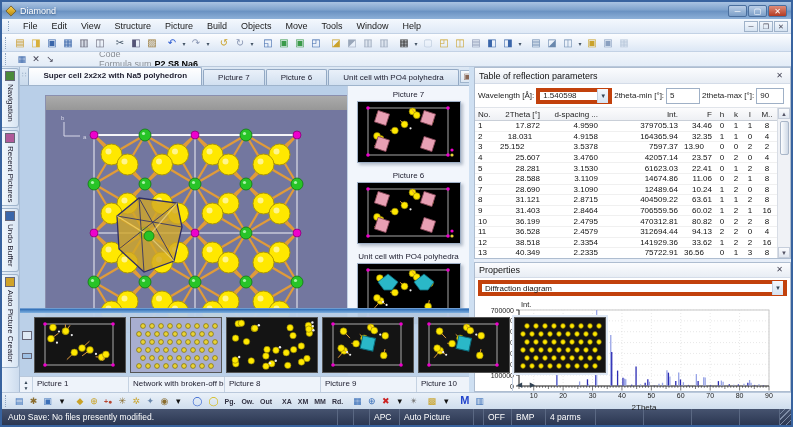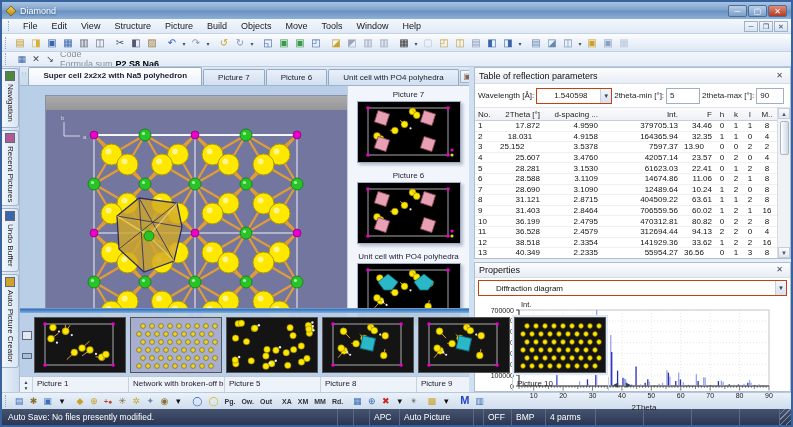--- a/index.html
+++ b/index.html
@@ -40,21 +40,21 @@
   .tb-sep { width:1px; height:12px; background:#b9c8db; margin:0 2px; }
   .tb-grip { width:4px; height:12px; border-left:1px dotted #8fa6c2; margin-right:3px; }
 
   
   .structbar { height:15px; flex:0 0 15px; display:flex; align-items:center; gap:3px;
     padding-left:3px; background:linear-gradient(180deg,#f2f6fb,#e3ecf7);
     border-bottom:1px solid #b9c8db; white-space:nowrap; overflow:hidden; }
   .sb-icon { width:14px; height:12px; font-size:9px; display:inline-flex; align-items:center;
     justify-content:center; color:#345; }
   .sb-field { display:flex; align-items:baseline; gap:3px; margin-right:6px; }
-  .sb-label { color:#8a8f96; }
+  .sb-label { color:#8a8f96;margin-left:39px; }
   .sb-value { color:#000; font-weight:bold; }
 
   
   .workspace { flex:1; display:flex; min-height:0; }
 
   .sidetabs { flex:0 0 18px; background:linear-gradient(90deg,#e9f1fa,#cddcee);
     border-right:1px solid #aabdd4; display:flex; flex-direction:column; padding-top:1px; }
   .side-tab { display:flex; flex-direction:column; align-items:center; padding:2px 0;
     border:1px solid #9fb4cc; border-left:none; border-radius:0 3px 3px 0; margin-bottom:2px;
     background:linear-gradient(90deg,#f3f8fd,#d8e5f3); }
@@ -114,22 +114,22 @@
   .panel { background:#fff; border:1px solid #aebdd0; display:flex; flex-direction:column; min-height:0; }
   .panel.refl { flex:0 0 192px; margin-bottom:3px; }
   .panel.props { flex:1; }
   .p-head { height:16px; flex:0 0 16px; display:flex; align-items:center; padding:0 4px;
     background:linear-gradient(180deg,#fbfcfe,#e8edf4); border-bottom:1px solid #d4dce8; }
   .p-title { flex:1; font-size:9px; color:#111; }
   .p-close { width:13px; height:12px; text-align:center; line-height:11px; font-size:8px; color:#445; }
 
   .refl-controls { height:24px; flex:0 0 24px; display:flex; align-items:center; gap:2px;
     padding:0 3px; font-size:8px; color:#222; border-bottom:1px solid #e0e4ea; white-space:nowrap; }
-  .combo { height:16px; border:1px solid #c2410c; background:#fff; display:flex; align-items:center;
-    font-size:8px; padding-left:17px; }
+  .combo { height:16px; border:4px solid #c2410c; background:#fff; display:flex; align-items:center;
+    font-size:8px; padding-left:3px; }
   .combo .arrow { margin-left:auto; width:11px; height:14px; font-size:6px; text-align:center;
     line-height:14px; color:#345; background:linear-gradient(180deg,#f4f8fd,#d5e2f1);
     border-left:1px solid #c2d1e3; }
   .tinput { height:16px; border:1px solid #9fb0c6; background:#fff; font-size:8px;
     padding-left:3px; display:flex; align-items:center; }
 
   .refl-table { flex:1; display:flex; min-height:0; }
   .rt-main { flex:1; overflow:hidden; }
   .rt-row { display:flex; height:10.6px; align-items:center; border-bottom:1px solid #f0f0f0; }
   .rt-row.head { height:13px; background:linear-gradient(180deg,#fcfcfd,#eef0f4);
@@ -884,21 +884,20 @@
                   <circle cx="80" cy="48" r="2.4" fill="#ffe800" stroke="#7a6a00" stroke-width="0.7"></circle>
                 </svg></div>
             </div>
           <div class="fs-labels" id="fs-labels">
             <div class="fs-spinner">
                 <span>▲</span>
                 <span>▼</span>
               </div>
           <div class="fs-label">Picture 1</div>
               <div class="fs-label">Network with broken-off bonds</div>
-              <div class="fs-label">Picture 5</div>
               <div class="fs-label">Picture 8</div>
               <div class="fs-label">Picture 9</div>
               <div class="fs-label">Picture 10</div>
               <div class="fs-nav">
                 <span>◀</span>
                 <span>▶</span>
               </div>
             </div>
         </div>
       </div>
@@ -1066,21 +1065,21 @@
                 <div class="rt-cell" style="width: 34px; text-align: right;">33.62</div>
                 <div class="rt-cell" style="width: 14px; text-align: center;">1</div>
                 <div class="rt-cell" style="width: 14px; text-align: center;">2</div>
                 <div class="rt-cell" style="width: 14px; text-align: center;">2</div>
                 <div class="rt-cell" style="width: 20px; text-align: center;">16</div>
               </div>
               <div class="rt-row">
                 <div class="rt-cell" style="width: 22px; text-align: left;">13</div>
                 <div class="rt-cell" style="width: 46px; text-align: right;">40.349</div>
                 <div class="rt-cell" style="width: 58px; text-align: right;">2.2335</div>
-                <div class="rt-cell" style="width: 80px; text-align: right;">55954.27</div>
+                <div class="rt-cell" style="width: 80px; text-align: right;">75722.91</div>
                 <div class="rt-cell" style="width: 34px; ">36.56</div>
                 <div class="rt-cell" style="width: 14px; text-align: center;">0</div>
                 <div class="rt-cell" style="width: 14px; text-align: center;">1</div>
                 <div class="rt-cell" style="width: 14px; text-align: center;">3</div>
                 <div class="rt-cell" style="width: 20px; text-align: center;">8</div>
               </div>
             </div>
           <div class="rt-scroll">
             <div class="sarrow">▲</div>
             <div class="sthumb"></div>

